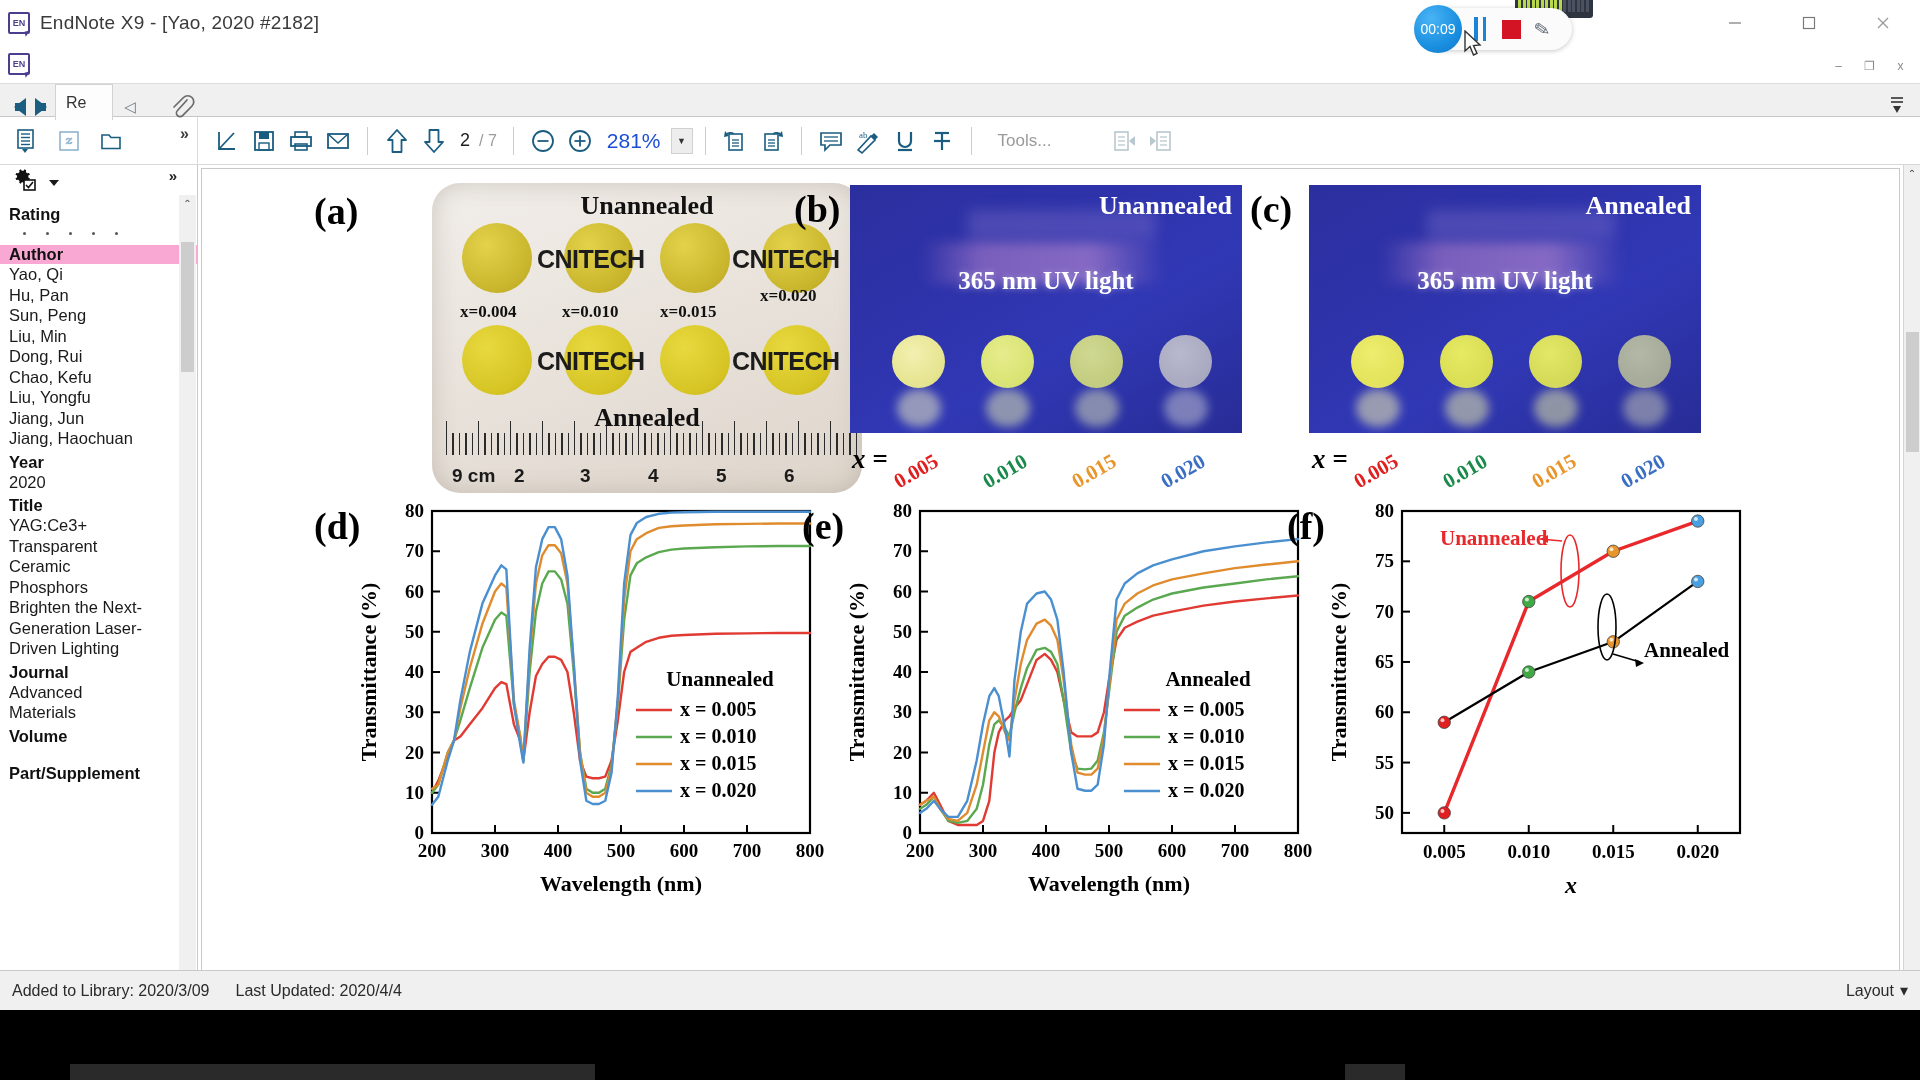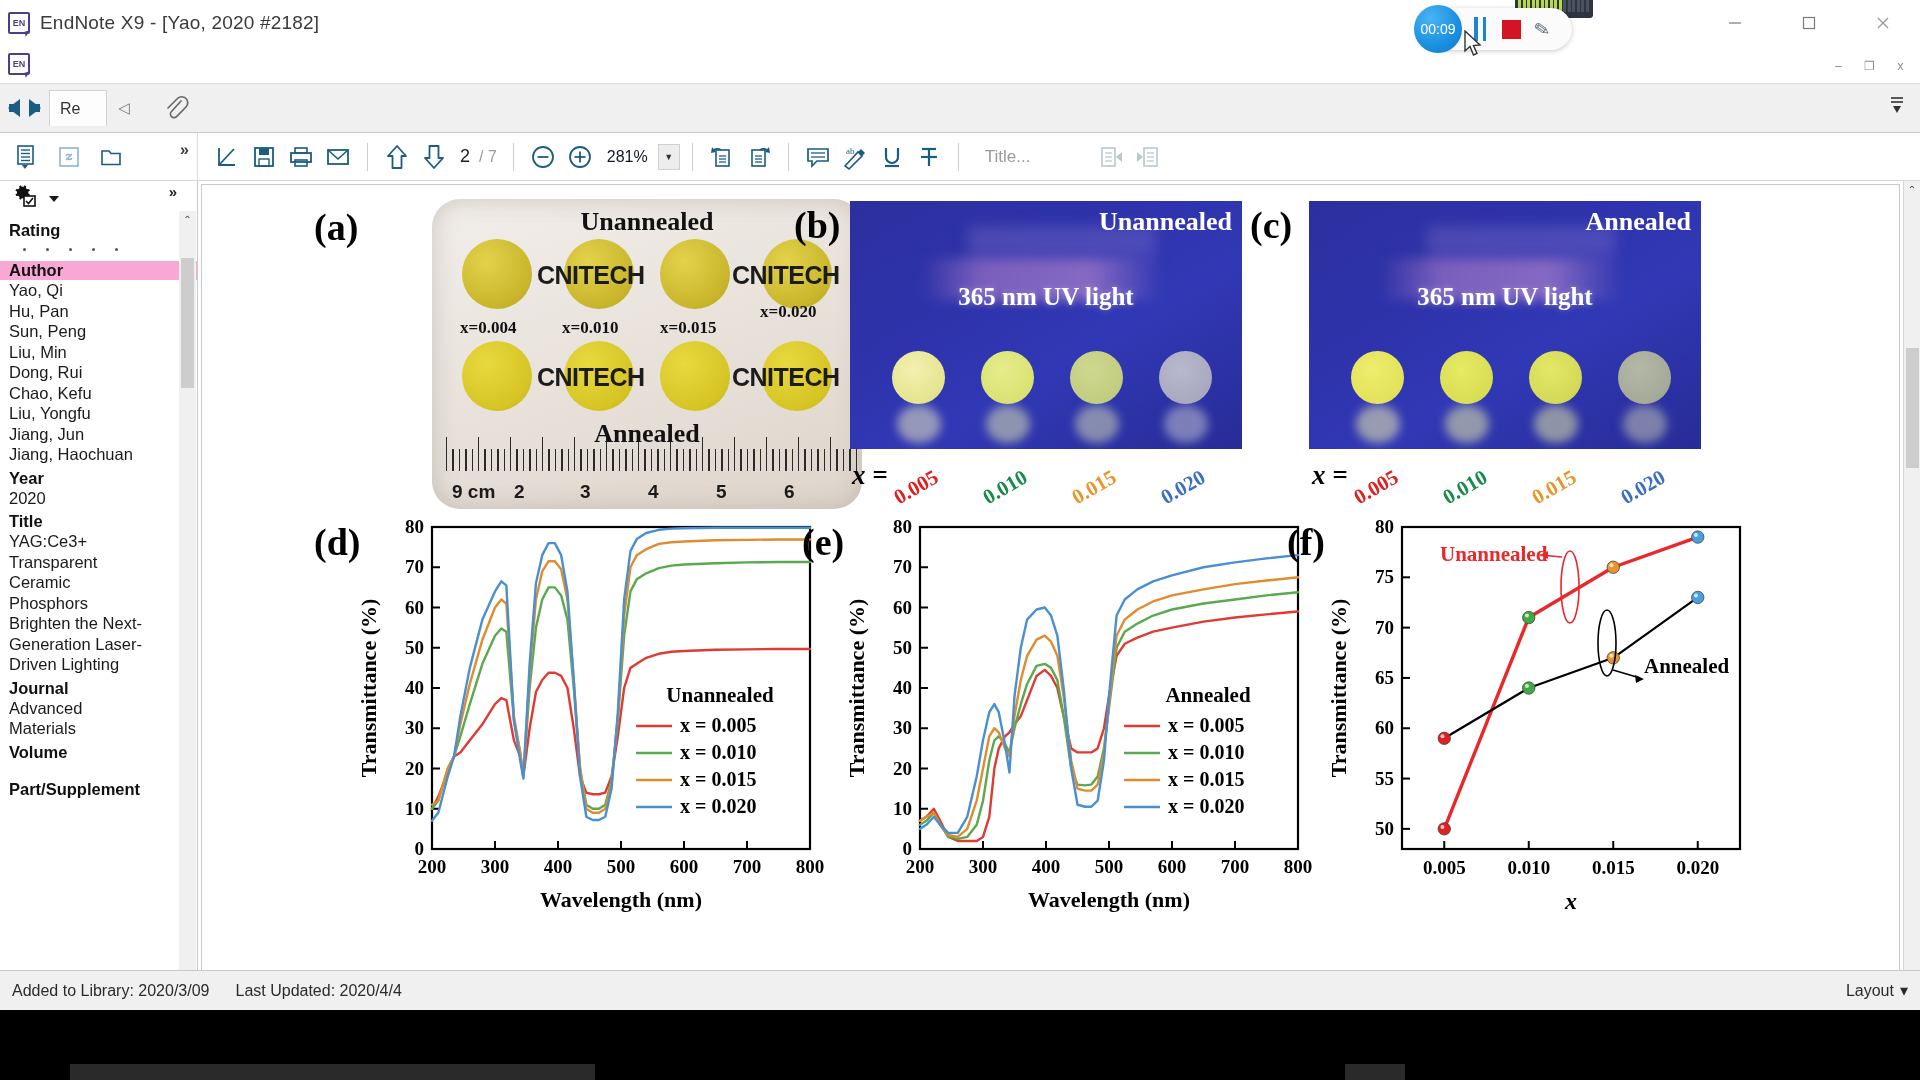--- a/index.html
+++ b/index.html
@@ -49,23 +49,23 @@
   .menubar .menu-items { display: flex; margin-left: 10px; }
   .menu-item { padding: 3px 11px; font-size: 19px; color: #2b2b2b; }
   .doc-wincontrols { position: absolute; right: 4px; top: 10px; display: flex; }
   .doc-wincontrols div {
     width: 31px; height: 22px; display: flex; align-items: center; justify-content: center;
     color: #8a8a8a; font-size: 12px;
   }
 
   
   .tabbar {
-    height: 50px; background: #f0f0f0; border-top: 1px solid #dcdcdc;
+    height: 34px; background: #f0f0f0; border-top: 1px solid #dcdcdc;
     border-bottom: 1px solid #c7c7c7;
-    display: flex; align-items: center; flex: none; position: relative;
+    display: flex; align-items: flex-start; padding-left: 6px; flex: none; position: relative;
   }
   .navarrows { display: flex; align-items: center; height: 45px; gap: 9px; padding: 0 8px; }
   .arrow { width: 0; height: 0; }
   .arrow.left { border-top: 9px solid transparent; border-bottom: 9px solid transparent; border-right: 12px solid #1b5d80; position: relative; }
   .arrow.left::after { content:""; position:absolute; left:1px; top:-4px; width:10px; height:8px; background:#1b5d80; }
   .arrow.right { border-top: 9px solid transparent; border-bottom: 9px solid transparent; border-left: 12px solid #1b5d80; position: relative; }
   .arrow.right::after { content:""; position:absolute; right:1px; top:-4px; width:10px; height:8px; background:#1b5d80; }
   .tab-re {
     height: 36px; background: #fdfdfd; border: 1px solid #d2d2d2; border-bottom: none;
     display: flex; align-items: center; padding: 0 14px 0 10px; font-size: 16px; color: #333;
@@ -88,21 +88,21 @@
 
   
   .toolrow { height: 48px; background: #ffffff; display: flex; align-items: center; border-bottom: 1px solid #d8d8d8; flex: none; }
   .lib-tools { width: 198px; height: 48px; display: flex; align-items: center; gap: 8px; padding-left: 10px; border-right: 1px solid #dcdcdc; position: relative; }
   .tbicon { width: 34px; height: 34px; display: flex; align-items: center; justify-content: center; color: #1b5d80; }
   .chev { position: absolute; right: 8px; top: 8px; color: #3a3a3a; font-size: 16px; font-weight: bold; }
   .pdf-tools { display: flex; align-items: center; gap: 3px; padding-left: 12px; flex: 1; }
   .tbsep { width: 1px; height: 28px; background: #cdcdcd; margin: 0 9px; }
   .pagenum { font-size: 18px; color: #1d1d1d; padding: 0 6px; }
   .pagetotal { font-size: 16px; color: #9b9b9b; padding-right: 4px; }
-  .zoomval { font-size: 16px; color: #0f172a; padding: 0 7px; }
+  .zoomval { font-size: 21px; color: #1d4ed8; padding: 0 7px; }
   .zoomdrop { width: 22px; height: 26px; background: #ededed; border: 1px solid #d0d0d0; display: flex; align-items: center; justify-content: center; font-size: 9px; color: #333; }
   .findbox { font-size: 17px; color: #9a9a9a; padding: 0 14px; min-width: 120px; }
 
   
   .bodysplit { flex: 1; display: flex; overflow: hidden; }
 
   
   .leftpane { width: 198px; background: #ffffff; border-right: 1px solid #c9c9c9; display: flex; flex-direction: column; position: relative; }
   .lp-head { height: 36px; display: flex; align-items: center; padding-left: 14px; position: relative; }
   .gear { color: #1a1a1a; font-size: 22px; }
@@ -380,21 +380,21 @@
           </svg>
       </div>
       <div class="tbicon">
         <svg width="26" height="26" viewBox="0 0 26 26">
             <line x1="6" y1="5" x2="20" y2="5" stroke="#1b5d80" stroke-width="2.2"></line>
             <line x1="13" y1="5" x2="13" y2="22" stroke="#1b5d80" stroke-width="2.2"></line>
             <line x1="5" y1="13" x2="21" y2="13" stroke="#1b5d80" stroke-width="2.2"></line>
           </svg>
       </div>
       <div class="tbsep"></div>
-      <div class="findbox">Title...</div>
+      <div class="findbox">Tools...</div>
       <div class="tbicon">
         <svg width="26" height="26" viewBox="0 0 26 26">
             <rect x="4" y="4" width="13" height="18" fill="none" stroke="#b9c7cf" stroke-width="1.6"></rect>
             <line x1="7" y1="9" x2="14" y2="9" stroke="#b9c7cf" stroke-width="1.3"></line>
             <line x1="7" y1="13" x2="14" y2="13" stroke="#b9c7cf" stroke-width="1.3"></line>
             <line x1="7" y1="17" x2="14" y2="17" stroke="#b9c7cf" stroke-width="1.3"></line>
             <polygon points="24,8 18,13 24,18" fill="#b9c7cf"></polygon>
           </svg>
       </div>
       <div class="tbicon">

